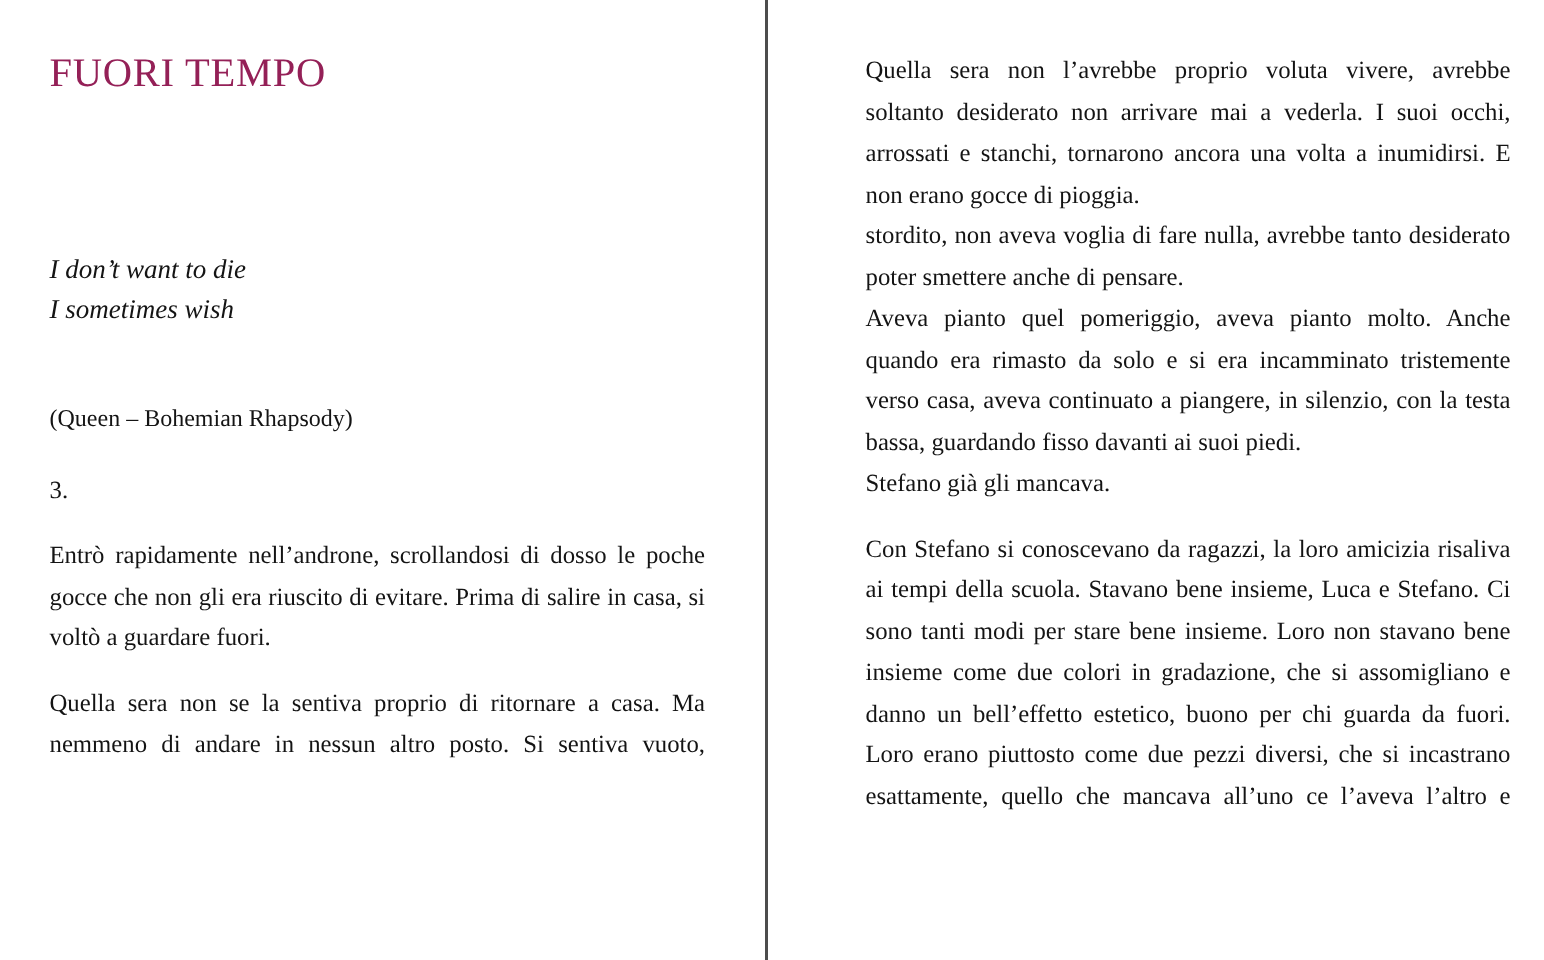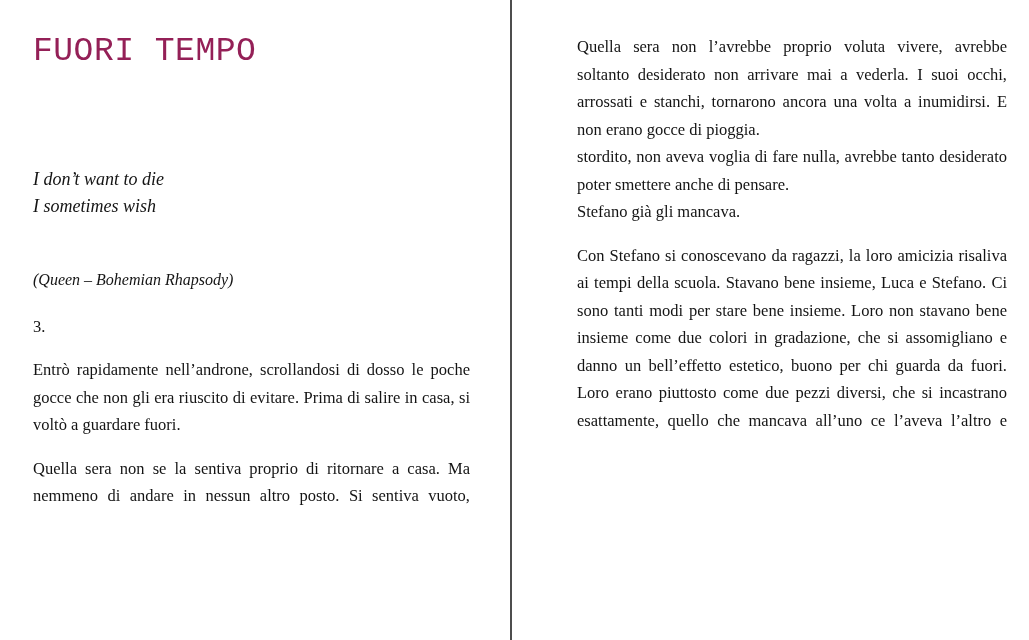--- a/index.html
+++ b/index.html
@@ -24,44 +24,42 @@
     left: 33px;
     top: 0;
     width: 437px;
     height: 640px;
   }
   .chapter-title {
     position: absolute;
     left: 0;
     top: 33px;
     margin: 0;
-    font-size: 33px;
+    font-size: 27px;
     font-weight: 500;
     letter-spacing: 0.5px;
     color: var(--color-title, #942057);
     white-space: nowrap;
-    font-family: Liberation Mono, monospace;
   }
   .epigraph {
     position: absolute;
     left: 0;
     top: 166px;
   }
   .epigraph p {
     margin: 0;
     font-style: italic;
     font-size: 18px;
     line-height: 27px;
   }
   .attribution {
     position: absolute;
     left: 0;
     top: 266px;
     margin: 0;
-    font-style: italic;
     font-size: 16px;
     line-height: 27px;
   }
   .section-number {
     position: absolute;
     left: 0;
     top: 313px;
     margin: 0;
     font-size: 16.5px;
     line-height: 27px;
@@ -129,18 +127,19 @@
         <p class="body-par">Quella sera non se la sentiva proprio di ritornare a casa. Ma nemmeno di andare in nessun altro posto. Si sentiva vuoto,</p>
       </div>
   </section>
 
   <div class="divider"></div>
 
   <section class="page-right">
     <div class="body-block">
         <p class="body-par">Quella sera non l’avrebbe proprio voluta vivere, avrebbe soltanto desiderato non arrivare mai a vederla. I suoi occhi, arrossati e stanchi, tornarono ancora una volta a inumidirsi. E non erano gocce di pioggia.</p>
         <p class="body-par">stordito, non aveva voglia di fare nulla, avrebbe tanto desiderato poter smettere anche di pensare.</p>
+        <p class="body-par">Aveva pianto quel pomeriggio, aveva pianto molto. Anche quando era rimasto da solo e si era incamminato tristemente verso casa, aveva continuato a piangere, in silenzio, con la testa bassa, guardando fisso davanti ai suoi piedi.</p>
         <p class="body-par">Stefano già gli mancava.</p>
         <p class="body-par">Con Stefano si conoscevano da ragazzi, la loro amicizia risaliva ai tempi della scuola. Stavano bene insieme, Luca e Stefano. Ci sono tanti modi per stare bene insieme. Loro non stavano bene insieme come due colori in gradazione, che si assomigliano e danno un bell’effetto estetico, buono per chi guarda da fuori. Loro erano piuttosto come due pezzi diversi, che si incastrano esattamente, quello che mancava all’uno ce l’aveva l’altro e</p>
       </div>
   </section>
 
 </div>
 
 </body></html>

